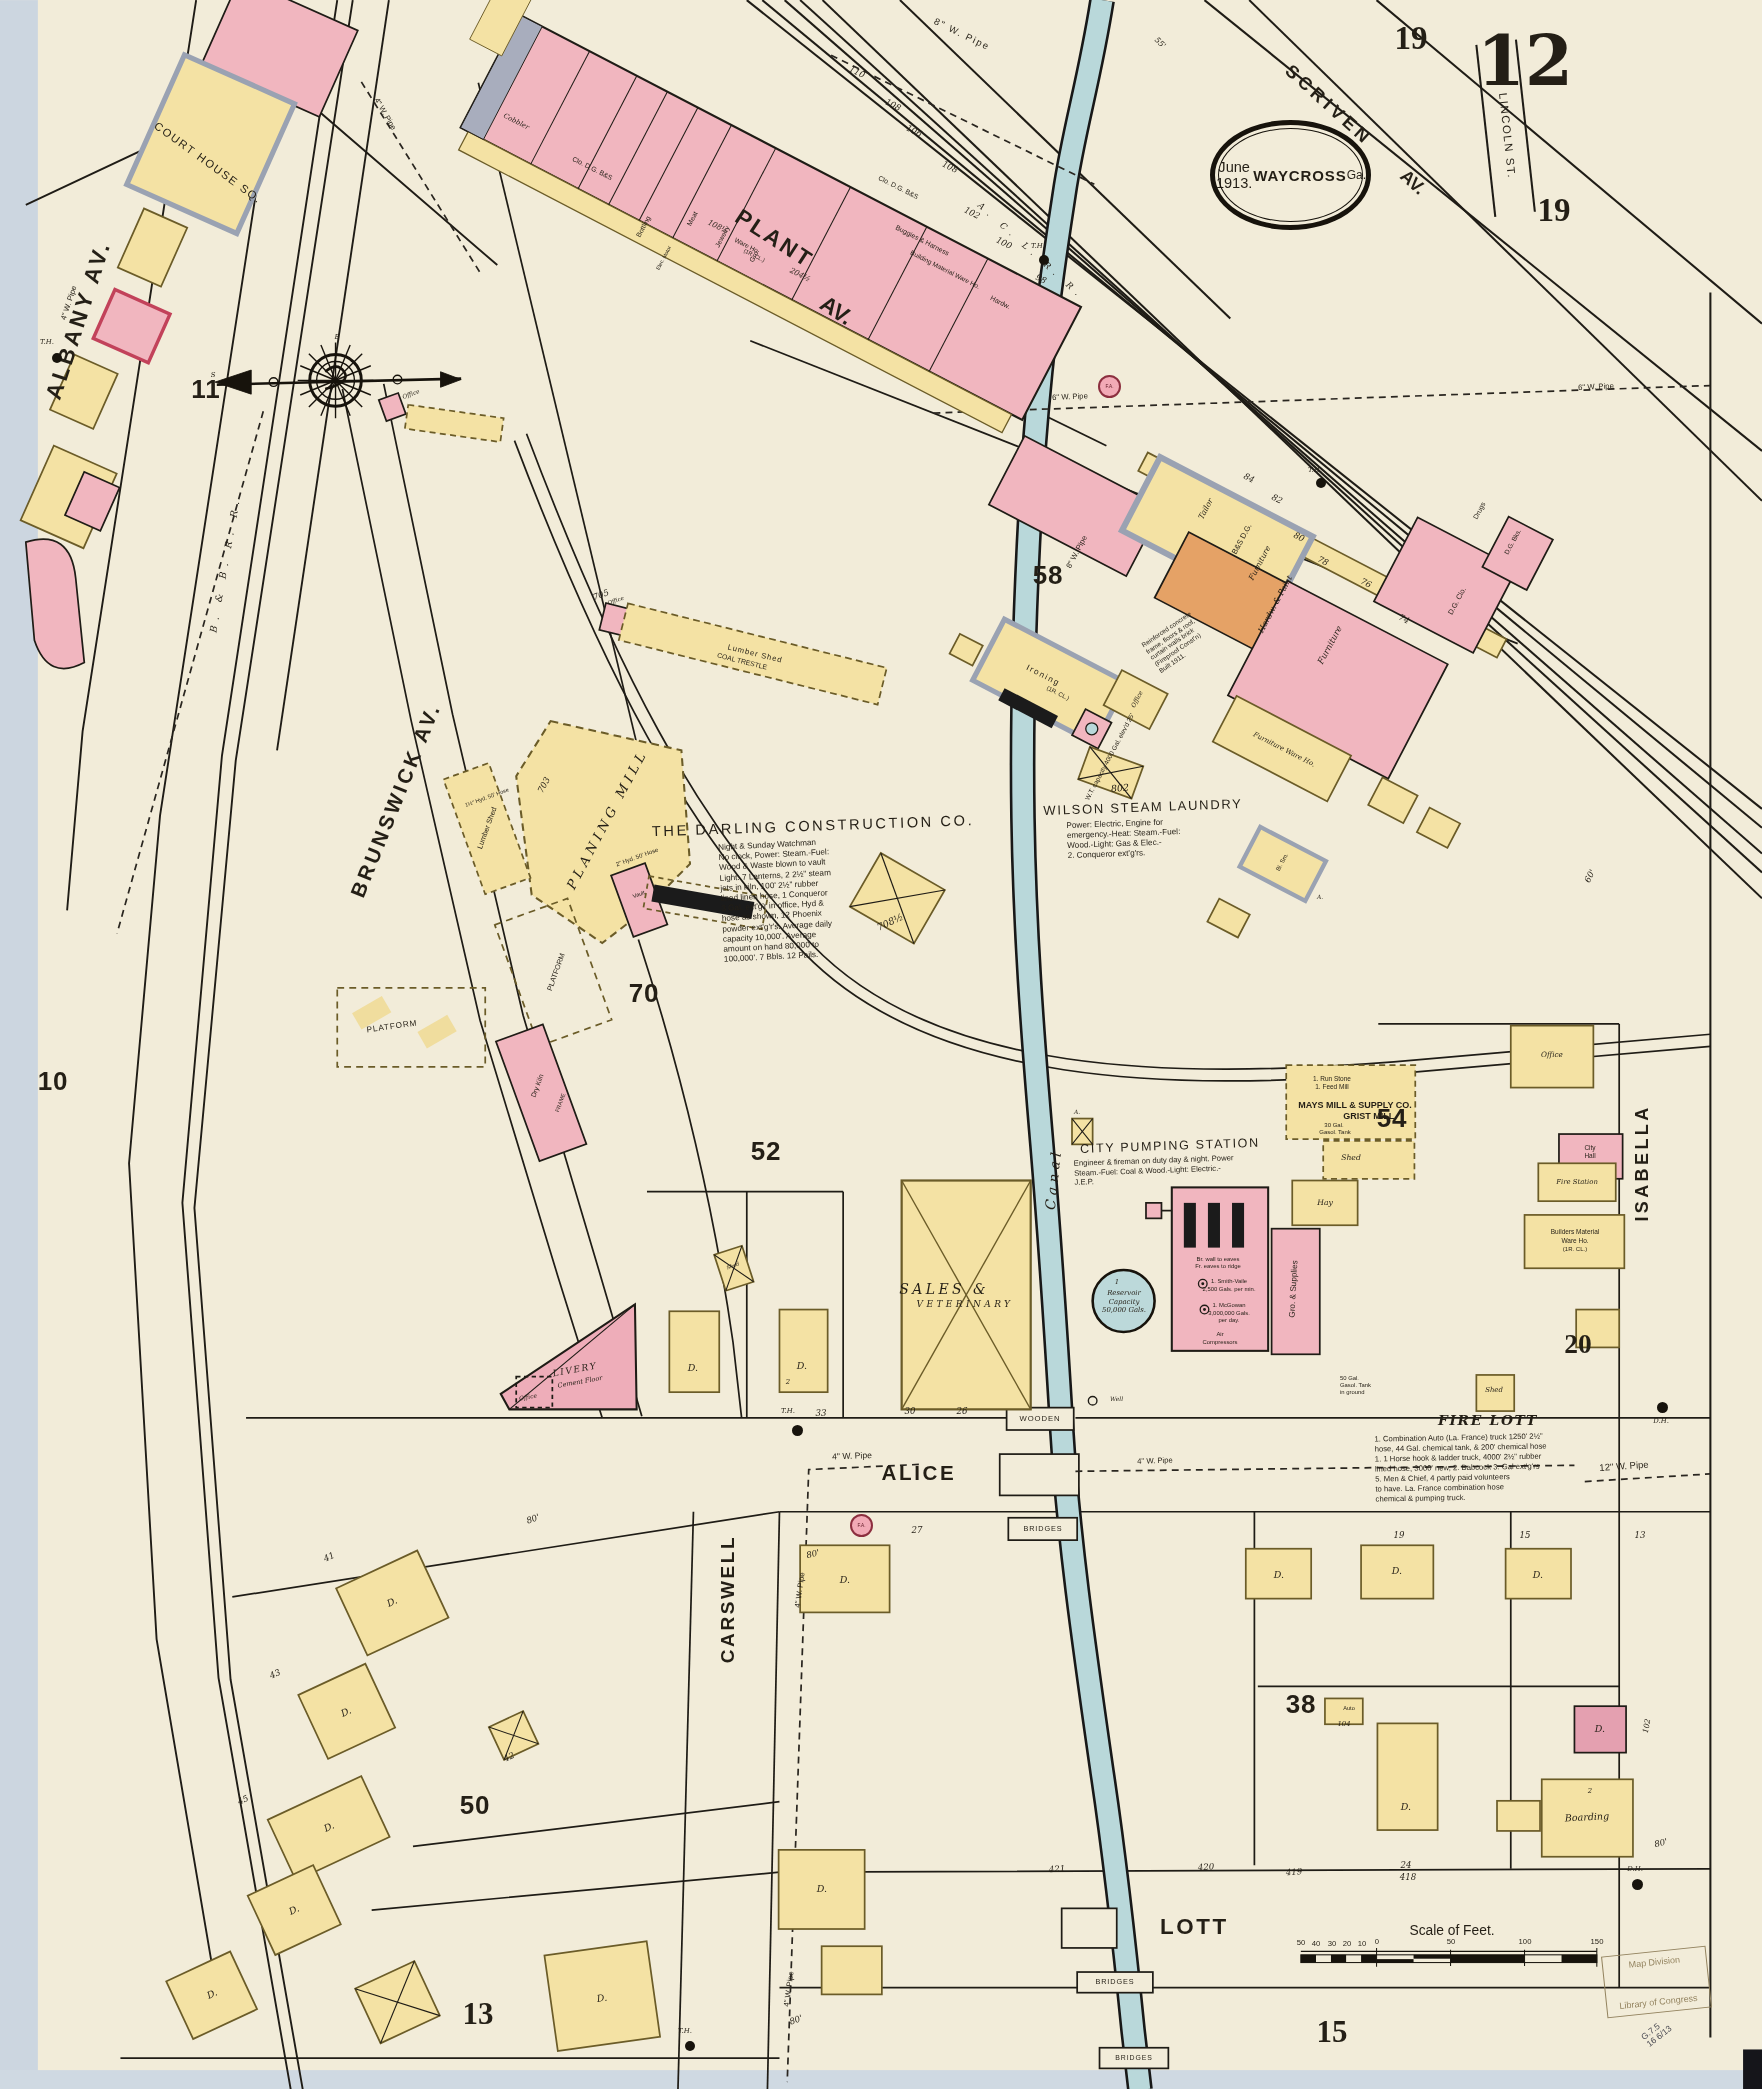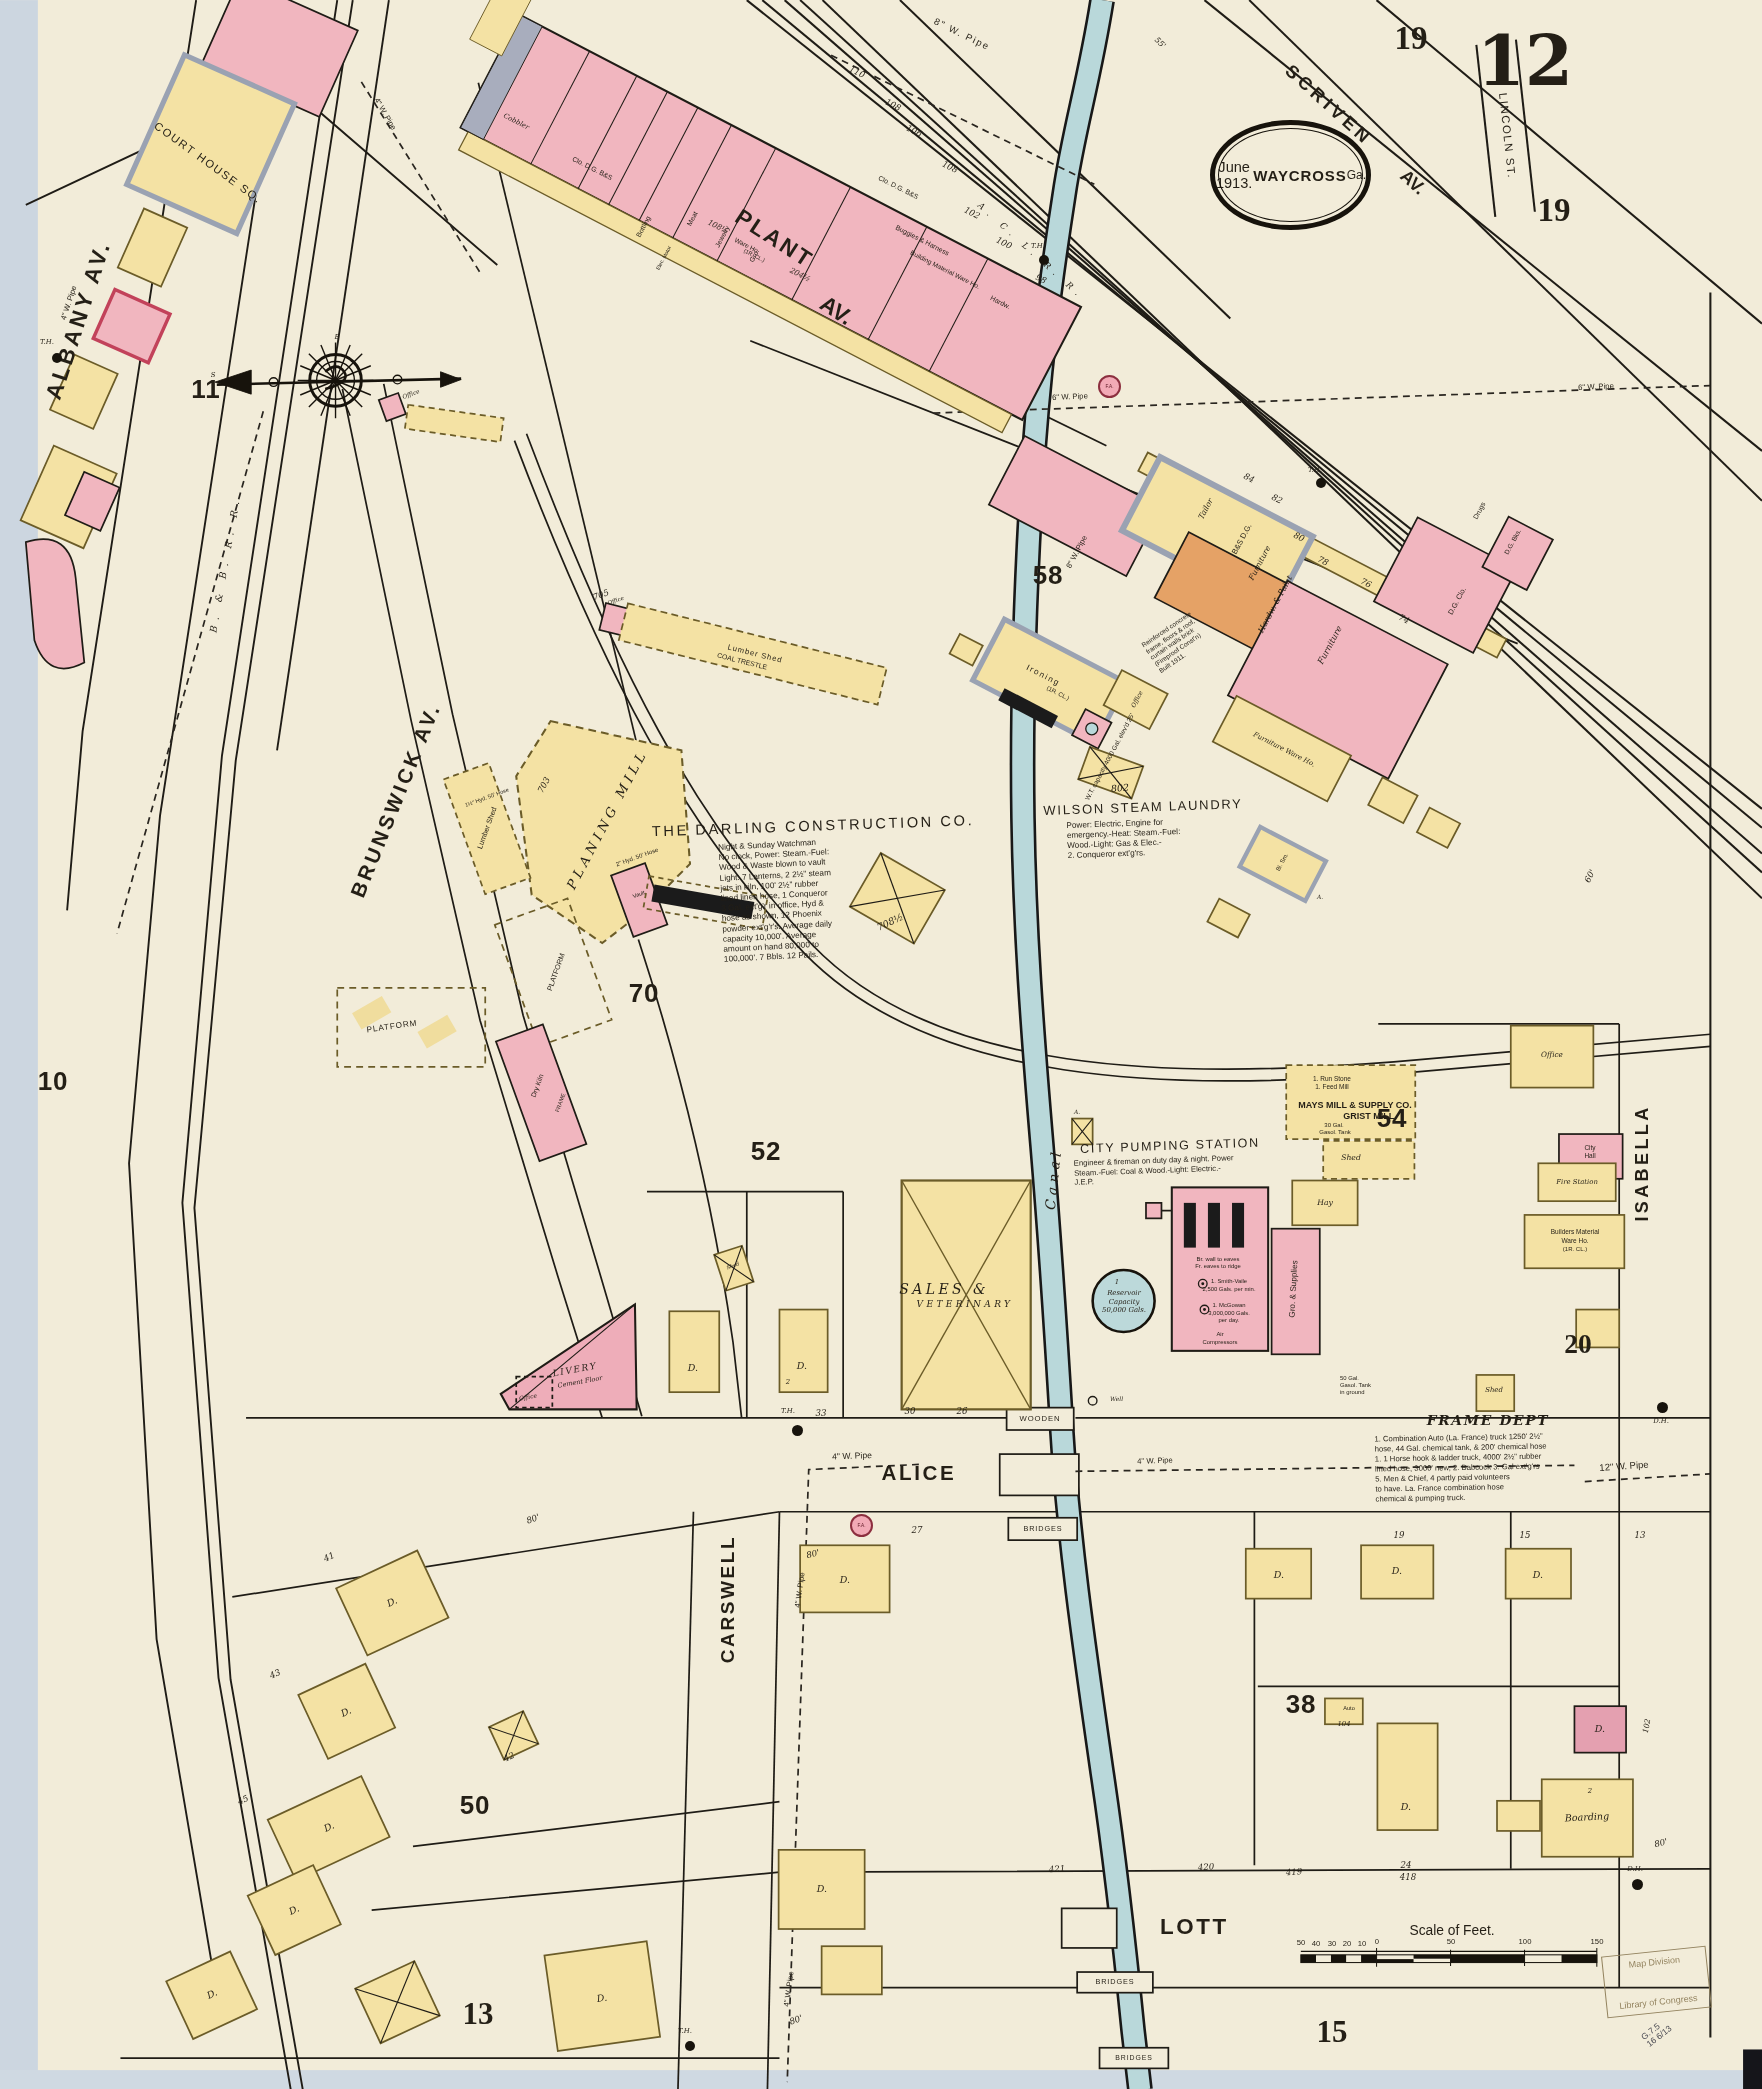--- a/index.html
+++ b/index.html
@@ -393,21 +393,21 @@
     <span>2. Conqueror ext'g'rs.</span>
   </div>
 
   <span class="lbl" style="left:1170px;top:1146px;font-size:12.5px;letter-spacing:1.7px;transform:translate(-50%,-50%) rotate(-2deg)">CITY PUMPING STATION</span>
   <div class="ann" style="left:1074px;top:1156px;font-size:7.7px;line-height:9.5px;transform:rotate(-2deg)">
     <span>Engineer &amp; fireman on duty day &amp; night. Power</span>
     <span>Steam.-Fuel: Coal &amp; Wood.-Light: Electric.-</span>
     <span>J.E.P.</span>
   </div>
 
-  <span class="lbl ser i b" style="left:1488px;top:1421px;font-size:13.8px;letter-spacing:1.7px;transform:translate(-50%,-50%)">FRAME DEPT</span>
+  <span class="lbl ser i b" style="left:1488px;top:1421px;font-size:13.8px;letter-spacing:1.7px;transform:translate(-50%,-50%)">FIRE LOTT</span>
   <div class="ann" style="left:1375px;top:1433px;font-size:7.7px;line-height:10px;transform:rotate(-1deg)">
     <span>1. Combination Auto (La. France) truck 1250' 2½"</span>
     <span>hose, 44 Gal. chemical tank, &amp; 200' chemical hose</span>
     <span>1. 1 Horse hook &amp; ladder truck, 4000' 2½" rubber</span>
     <span>lined hose, 3000' new, 2. Babcock 3. Gal ext'g'rs</span>
     <span>5. Men &amp; Chief, 4 partly paid volunteers</span>
     <span>to have. La. France combination hose</span>
     <span>chemical &amp; pumping truck.</span>
   </div>
 

